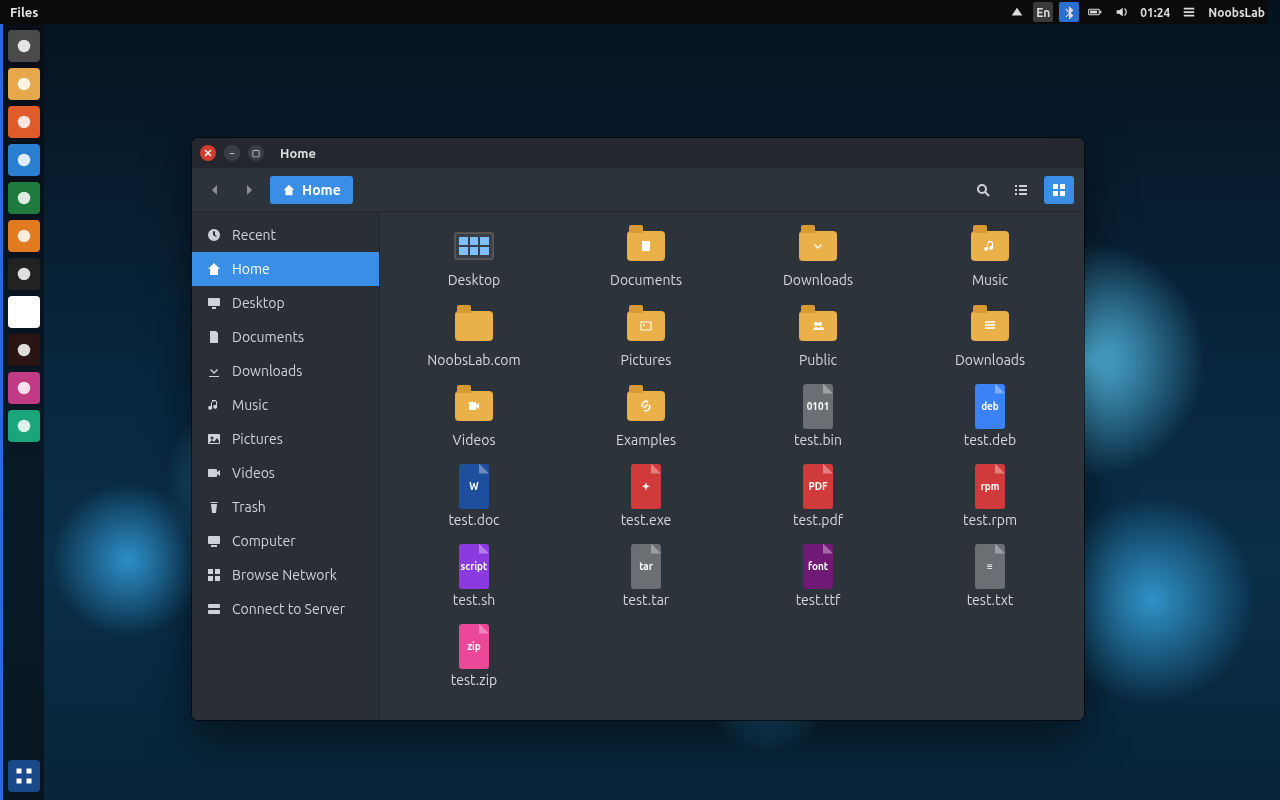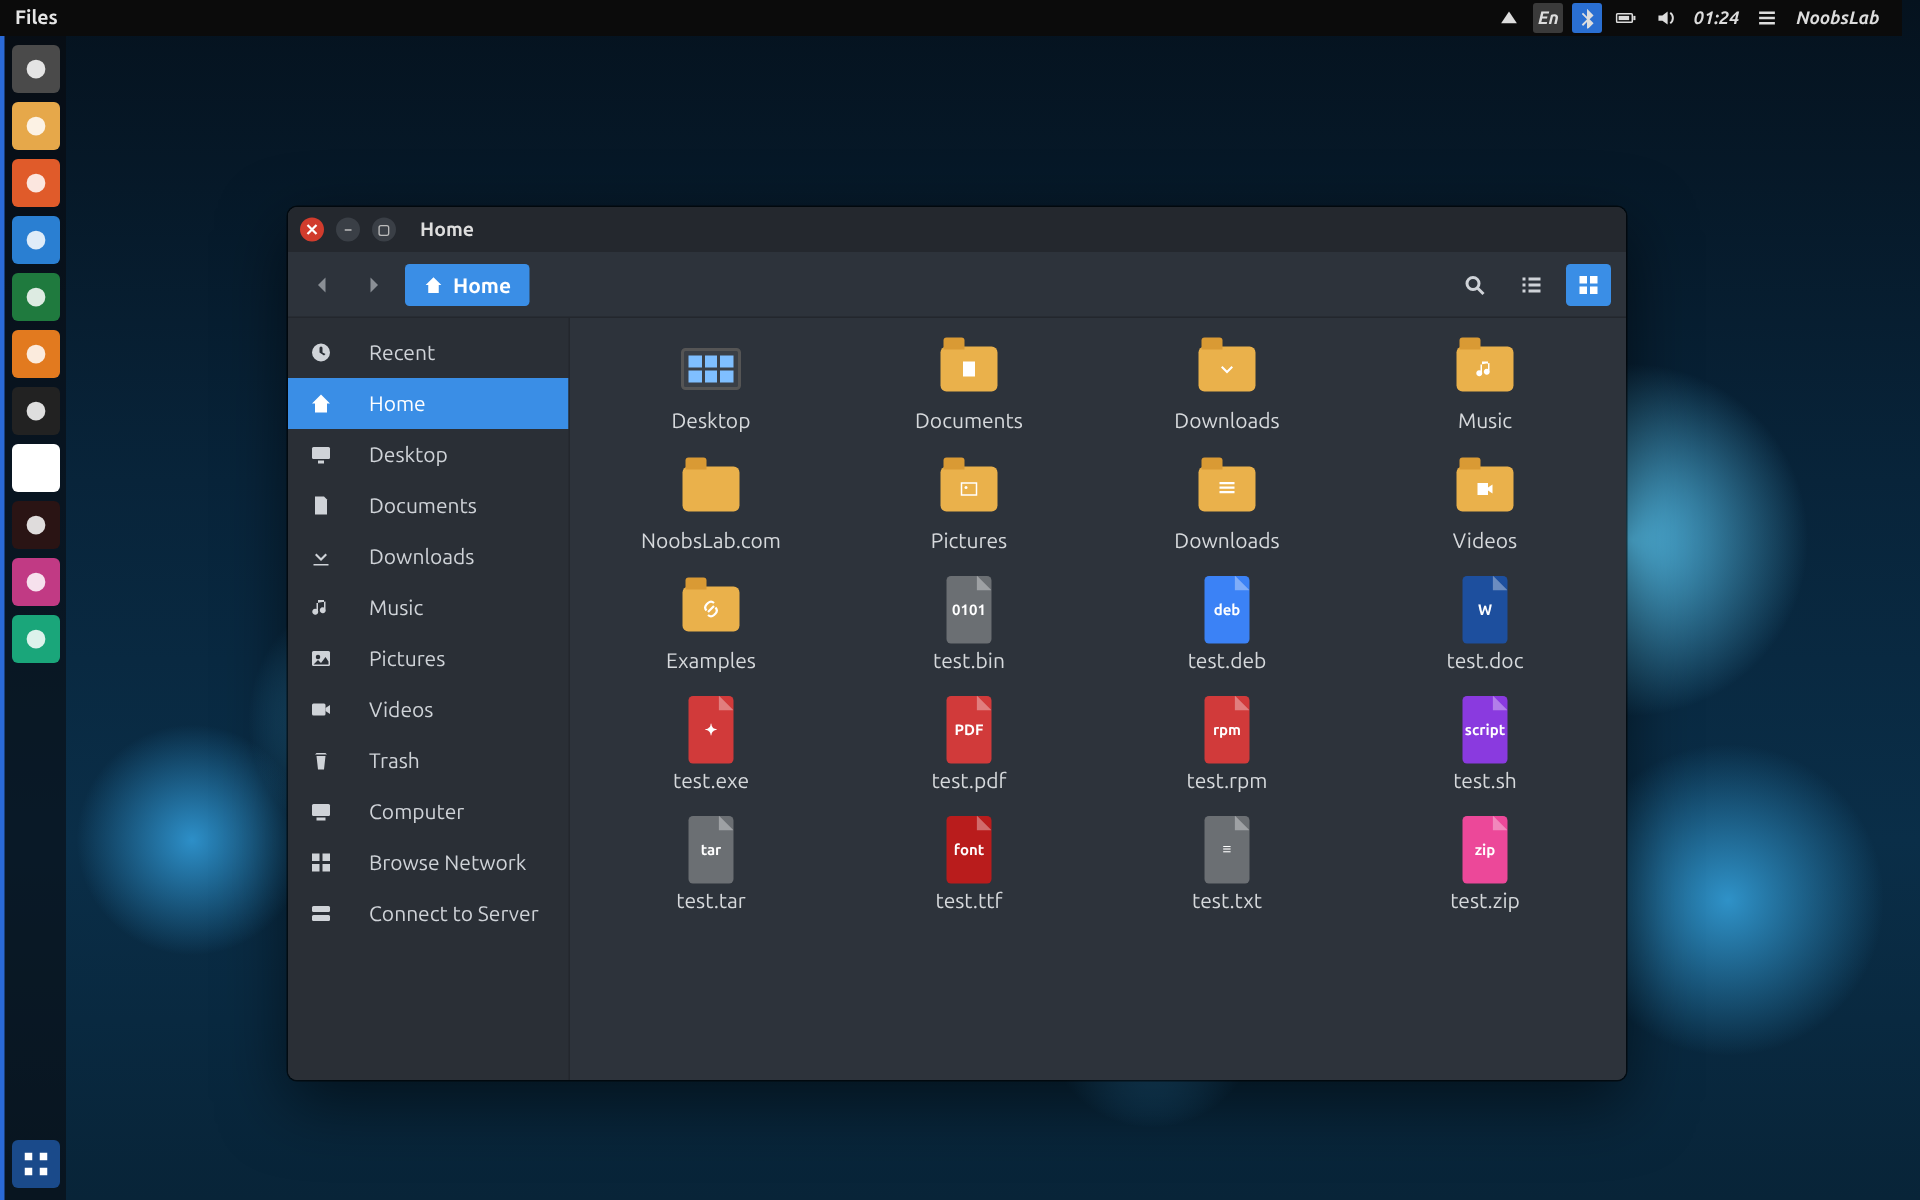--- a/index.html
+++ b/index.html
@@ -16,21 +16,21 @@
     position: relative;
   }
 
   
   .top-panel {
     position: absolute; top: 0; left: 0; right: 12px; height: 24px;
     background: #0b0b0b; display: flex; align-items: center;
     font-size: 13px; font-weight: 600; z-index: 60;
   }
   .top-panel .left { padding-left: 10px; }
-  .top-panel .right { margin-left: auto; display: flex; align-items: center; gap: 6px; padding-right: 12px; font-style: italic; }
+  .top-panel .right { margin-left: auto; display: flex; align-items: center; gap: 6px; padding-right: 0; }
   .ind { display: flex; align-items: center; justify-content: center; height: 20px; min-width: 20px; padding: 0 3px; font-size: 12px; color: #ddd; }
   .ind.box { background: #3a3a3a; border-radius: 2px; }
   .ind.blue { background: #2a6fd2; border-radius: 2px; }
   .ind svg { width: 14px; height: 14px; fill: #ddd; }
 
   
   .activity-bar {
     position: absolute; top: 24px; bottom: 0; left: 0; width: 44px;
     border-left: 3px solid #2a6ad8;
     background: rgba(10,10,12,0.55);
@@ -71,21 +71,21 @@
     font-size: 14px; font-weight:600;
   }
   .pathbtn svg { width:14px; height:14px; fill:#fff; }
   .toolbar .spacer { flex: 1; }
   .tbtn { width: 30px; height: 28px; display:flex; align-items:center; justify-content:center; color:#cfd3d8; border-radius:3px; }
   .tbtn.active { background:#3a8ee6; color:#fff; }
   .tbtn svg { width:16px; height:16px; fill:currentColor; }
 
   .body { flex:1; display:flex; min-height:0; }
   .sidebar { width: 188px; background:#2a2f36; border-right:1px solid #23272d; padding:6px 0; overflow:auto; }
-  .side-item { height: 34px; display:flex; align-items:center; gap:24px; padding:0 14px; color:#cfd3d8; font-size:14px; }
+  .side-item { height: 34px; display:flex; align-items:center; gap:10px; padding:0 14px; color:#cfd3d8; font-size:14px; }
   .side-item.active { background:#3a8ee6; color:#fff; }
   .side-item svg { width:16px; height:16px; fill:currentColor; flex:none; }
 
   .content { flex:1; background:#2d333b; padding:14px 8px; overflow:auto; }
   .file-grid { display:grid; grid-template-columns: repeat(4, 1fr); row-gap: 18px; }
   .file { display:flex; flex-direction:column; align-items:center; gap:6px; color:#d6d9dc; font-size:14px; }
   .ficon { width:40px; height:40px; display:flex; align-items:center; justify-content:center; position:relative; }
   .folder { width:38px; height:30px; background:#eab14b; border-radius:4px; position:relative; }
   .folder::before { content:""; position:absolute; top:-6px; left:2px; width:14px; height:8px; background:#d99a34; border-radius:2px 2px 0 0; }
   .folder .sym { position:absolute; inset:0; display:flex; align-items:center; justify-content:center; color:#fff; font-size:14px; }
@@ -404,20 +404,34 @@
                 </div>
               </div>
             </div>
             <span>Pictures</span>
           </div>
           <div class="file">
             <div class="ficon">
               <div class="folder">
                 <div class="sym">
                   <svg viewBox="0 0 16 16">
+                    <circle cx="6" cy="6" r="2"></circle>
+                    <circle cx="10" cy="6" r="2"></circle>
+                    <path d="M3 12c0-2 2-3 3-3s3 1 3 3zM8 12c0-2 2-3 3-3s3 1 3 3z"></path>
+                  </svg>
+                </div>
+              </div>
+            </div>
+            <span>Public</span>
+          </div>
+          <div class="file">
+            <div class="ficon">
+              <div class="folder">
+                <div class="sym">
+                  <svg viewBox="0 0 16 16">
                     <path d="M3 4h10M3 7h10M3 10h10" stroke="#fff" stroke-width="1.5"></path>
                   </svg>
                 </div>
               </div>
             </div>
             <span>Downloads</span>
           </div>
           <div class="file">
             <div class="ficon">
               <div class="folder">
@@ -486,21 +500,21 @@
             <span>test.sh</span>
           </div>
           <div class="file">
             <div class="ficon">
               <div class="filedoc" style="background:#6b6f73">tar</div>
             </div>
             <span>test.tar</span>
           </div>
           <div class="file">
             <div class="ficon">
-              <div class="filedoc" style="background:#b91c1c">font</div>
+              <div class="filedoc" style="background:#701a75">font</div>
             </div>
             <span>test.ttf</span>
           </div>
           <div class="file">
             <div class="ficon">
               <div class="filedoc" style="background:#6b6f73">≡</div>
             </div>
             <span>test.txt</span>
           </div>
           <div class="file">

